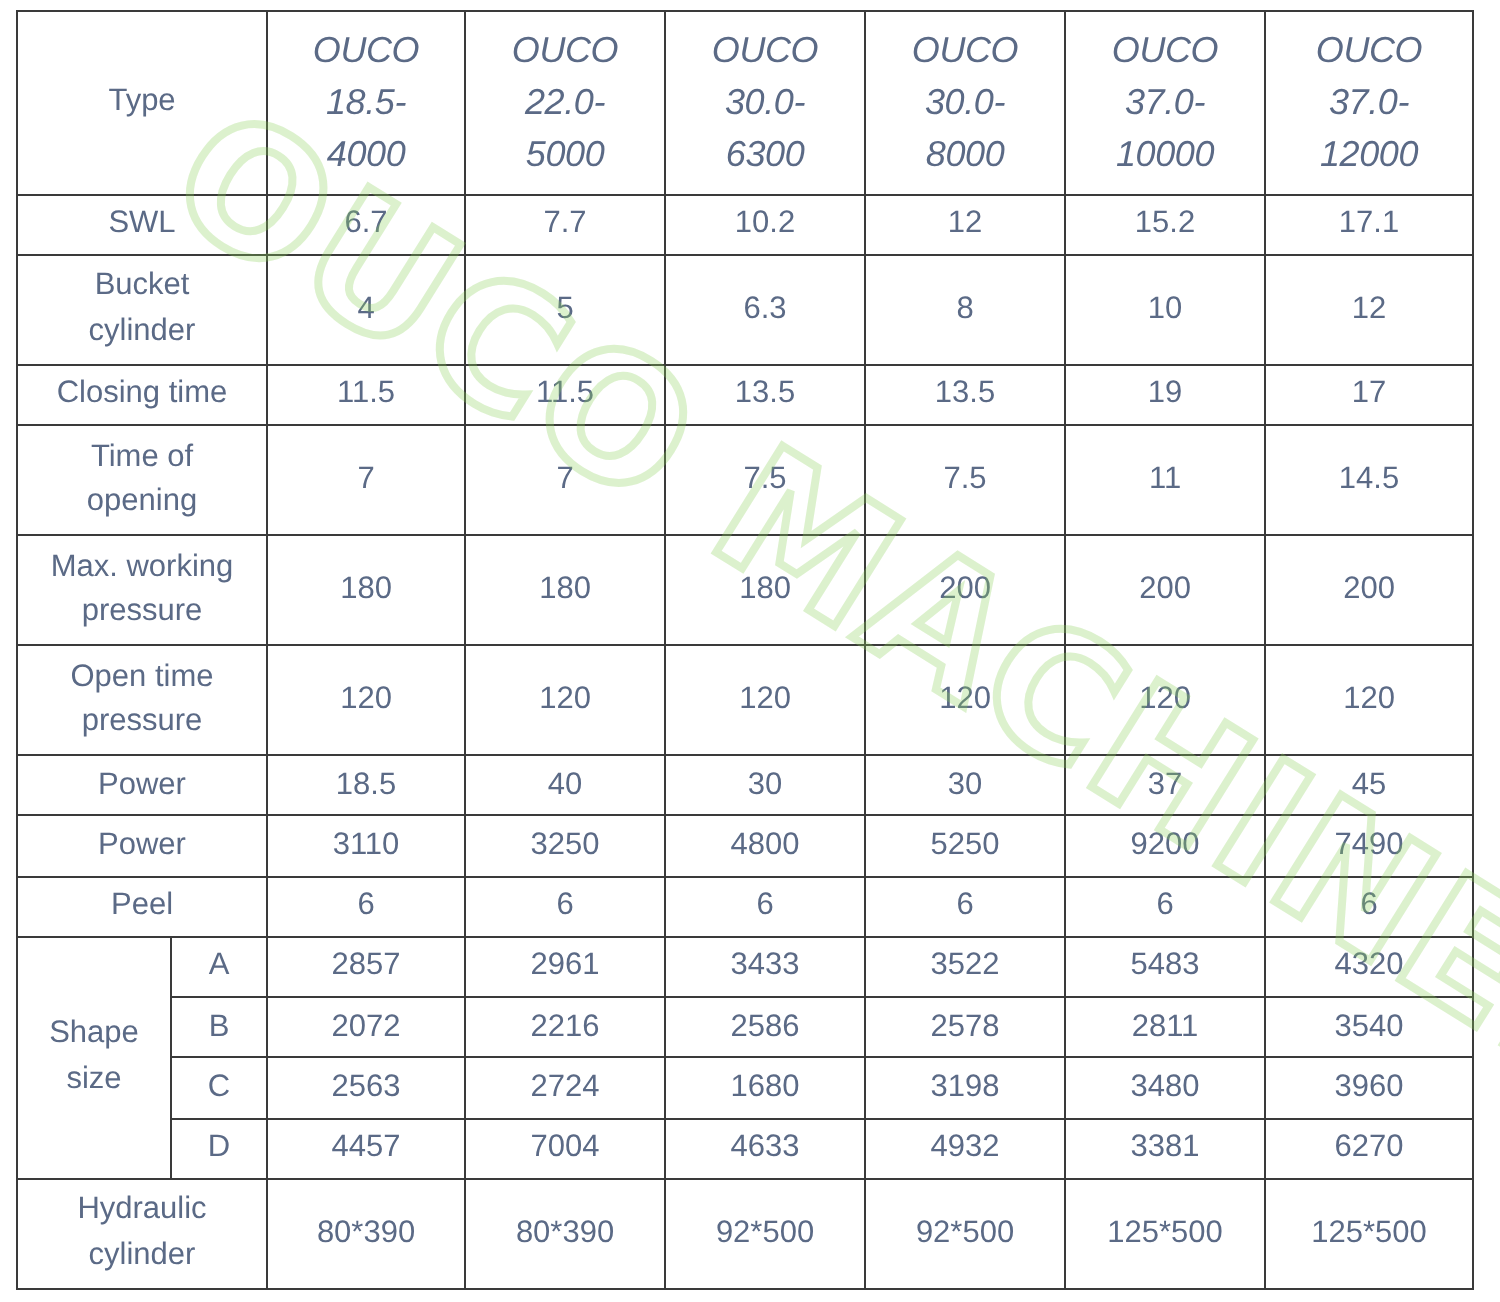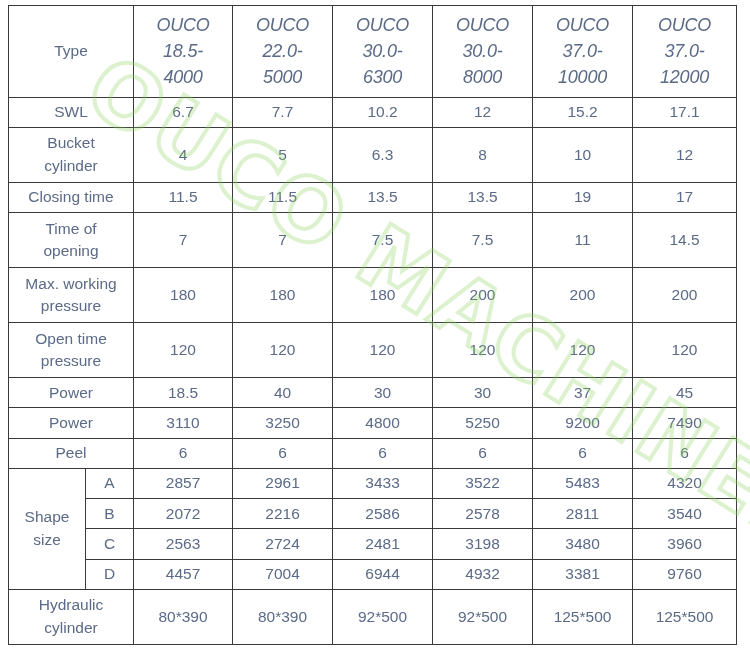--- a/index.html
+++ b/index.html
@@ -282,34 +282,34 @@
           <td>2586</td>
           <td>2578</td>
           <td>2811</td>
           <td>3540</td>
         </tr>
 
         <tr>
           <td class="sub">C</td>
           <td>2563</td>
           <td>2724</td>
-          <td>2481</td>
+          <td>1680</td>
           <td>3198</td>
           <td>3480</td>
           <td>3960</td>
         </tr>
 
         <tr>
           <td class="sub">D</td>
           <td>4457</td>
           <td>7004</td>
-          <td>6944</td>
+          <td>4633</td>
           <td>4932</td>
           <td>3381</td>
-          <td>9760</td>
+          <td>6270</td>
         </tr>
 
         <tr>
           <td class="lbl" colspan="2">
             <span class="two-line">Hydraulic</span>
             <span class="two-line">cylinder</span>
           </td>
           <td>80*390</td>
           <td>80*390</td>
           <td>92*500</td>

